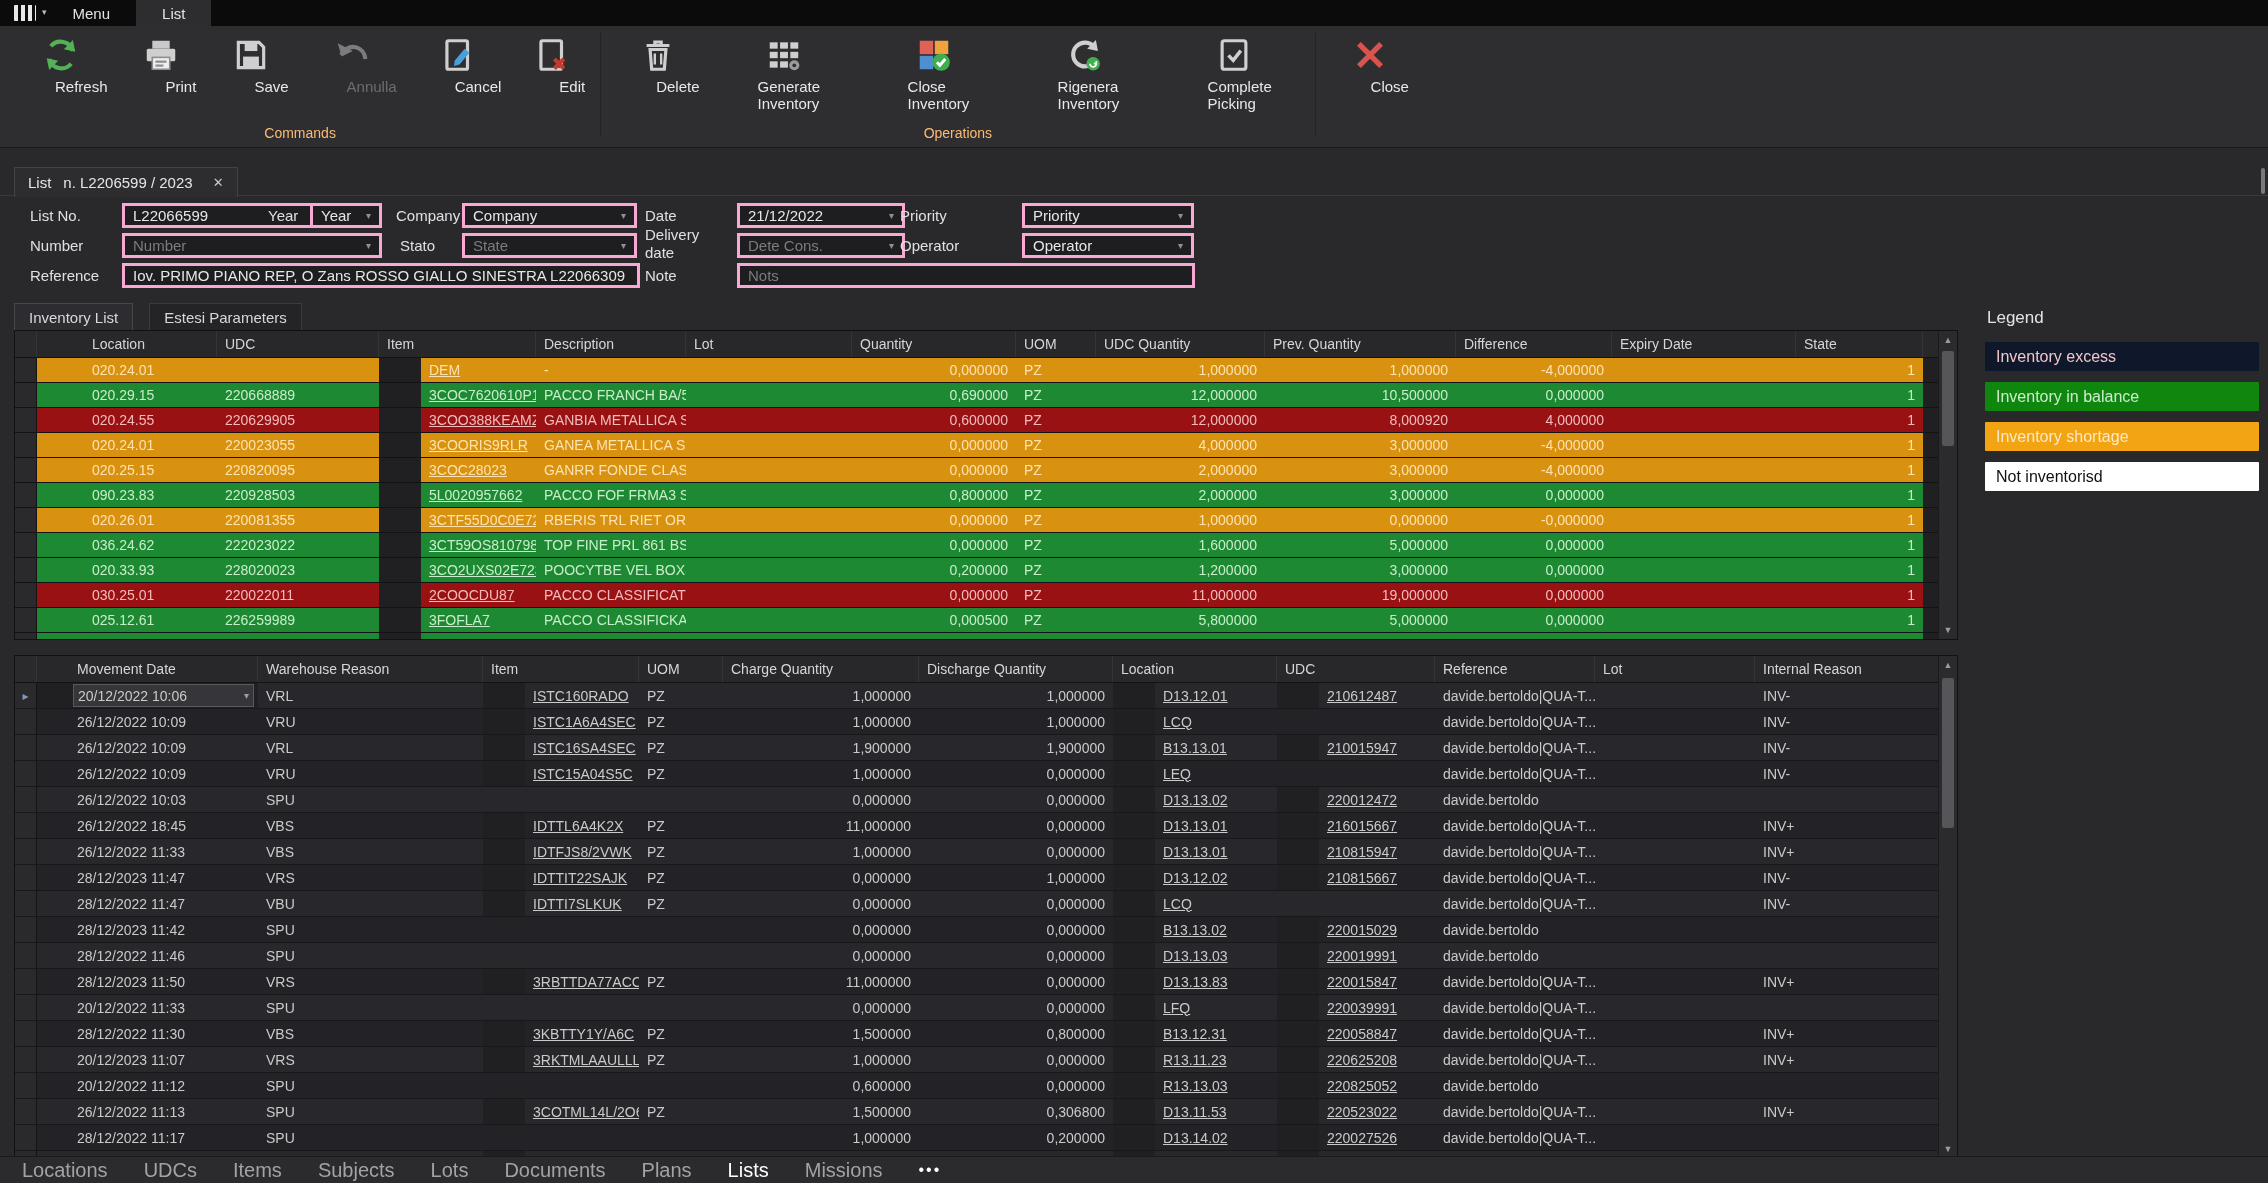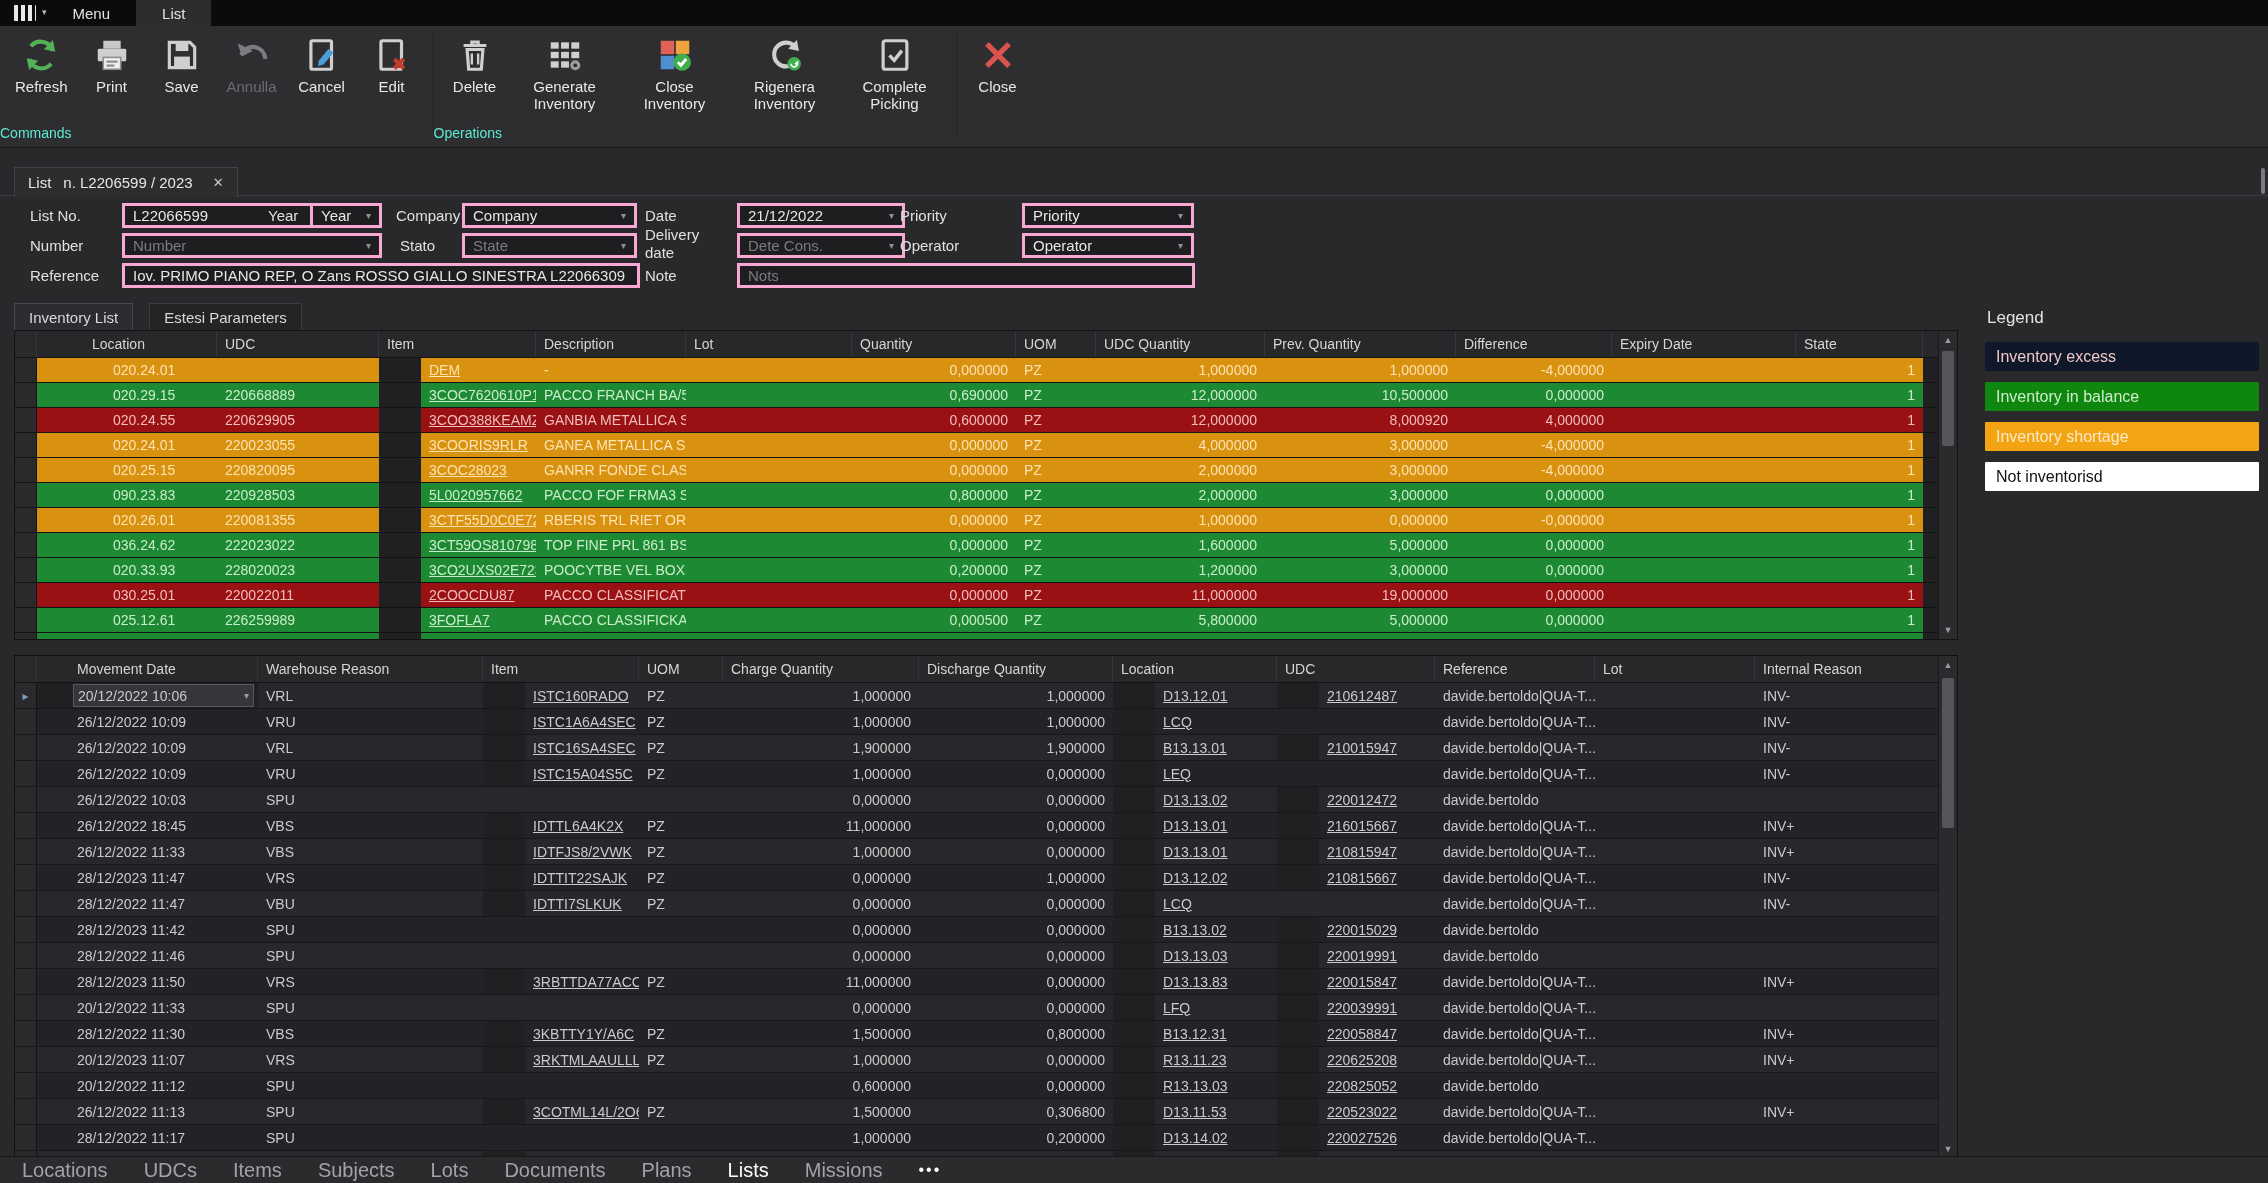--- a/index.html
+++ b/index.html
@@ -13,25 +13,25 @@
   .app-glyph{width:22px;height:16px;margin:5px 6px 0 14px;
     background:repeating-linear-gradient(90deg,#e8e8e8 0 4px,#0b0b0c 4px 7px);
     border-radius:1px;}
   .app-caret{color:#bbb;font-size:9px;margin-top:7px;}
   .top-tab{display:flex;align-items:center;padding:4px 26px;font-size:15px;color:#e3e3e3;}
   .top-tab.active{background:#2d2d30;}
   
   .ribbon{position:absolute;top:26px;left:0;width:100%;height:121px;background:#2e2e31;border-bottom:1px solid #191919;display:flex;}
   .rgroup{display:flex;flex-direction:column;}
   .rgroup-buttons{display:flex;align-items:flex-start;padding:7px 6px 0 6px;flex:1;}
-  .rgroup-caption{text-align:left;color:#5eead4;font-size:14px;height:24px;line-height:20px;}
+  .rgroup-caption{text-align:center;color:#fdba74;font-size:14px;height:24px;line-height:20px;}
   .rsep{width:1px;background:#232326;height:105px;margin-top:6px;}
   .rbtn{display:flex;flex-direction:column;align-items:center;gap:5px;padding:3px 9px 0 9px;min-width:52px;cursor:default;}
   .rbtn svg{width:38px;height:38px;flex:0 0 auto;}
-  .rbtn .rlbl{font-size:15px;color:#e8e8e8;text-align:center;line-height:1.12;max-width:92px;}
+  .rbtn .rlbl{font-size:15px;color:#e8e8e8;text-align:left;line-height:1.12;max-width:92px;margin-left:40px;}
   .rbtn.disabled .rlbl{color:#6d6d71;}
   
   .doc-tab{position:absolute;top:167px;left:14px;height:29px;background:#2d2d30;border:1px solid #414146;border-bottom:none;
     display:flex;align-items:center;gap:12px;padding:0 13px;font-size:15px;color:#e5e5e5;}
   .doc-tab .x{color:#c9c9c9;font-size:13px;margin-left:8px;}
   .doc-strip{position:absolute;top:195px;left:0;width:100%;height:1px;background:#3a3a3f;}
   
   .flabel{position:absolute;font-size:15px;color:#e0e0e0;white-space:nowrap;}
   .ffield{position:absolute;height:25px;background:#1e1e21;border:3px solid #f9a8d4;display:flex;align-items:center;
     padding:0 8px;font-size:15px;color:#e6e6e6;box-sizing:border-box;white-space:nowrap;overflow:hidden;}
@@ -52,21 +52,21 @@
   .trow>div{display:flex;align-items:center;padding:0 8px;overflow:hidden;white-space:nowrap;}
   .num{justify-content:flex-end;}
   #inv-table .thead, #inv-table .trow{grid-template-columns:22px 180px 162px 157px 150px 166px 164px 80px 169px 191px 156px 184px 127px;}
   #mov-table .thead, #mov-table .trow{grid-template-columns:22px 221px 225px 156px 84px 196px 194px 164px 158px 160px 160px 186px;}
   #mov-table .trow{height:25px;}
   .gutter{background:#2a2a2d;border-right:1px solid #141416;padding:0 2px !important;justify-content:center;}
   .inv-row{border-bottom:1px solid rgba(0,0,0,.38);}
   .inv-row.shortage>div:not(.gutter){background:#d89210;color:#ffe2b0;}
   .inv-row.balance>div:not(.gutter){background:#1d8a33;color:#c9edcb;}
   .inv-row.excess>div:not(.gutter){background:#991113;color:#f3bcbc;}
-  .inv-row .loc{padding-left:76px;}
+  .inv-row .loc{padding-left:55px;}
   .u{text-decoration:underline;margin-left:42px;}
   .mov-row:nth-child(odd)>div:not(.gutter){background:#232327;}
   .mov-row:nth-child(even)>div:not(.gutter){background:#28282c;}
   .mov-row{color:#cacaca;border-bottom:1px solid rgba(0,0,0,.25);}
   .mov-row .datecell{padding-left:40px;}
   .mov-row .editor{background:#35353a !important;border:1px solid #58585e;height:21px;margin:1px 4px 1px 36px;padding:0 4px 0 4px !important;}
   .editor .caret{margin-left:auto;color:#9a9aa0;font-size:10px;}
   .row-marker{color:#7d9cc0;font-size:12px;}
   .thead .datehdr{padding-left:40px;}
   .thead .lochdr{padding-left:55px;}

